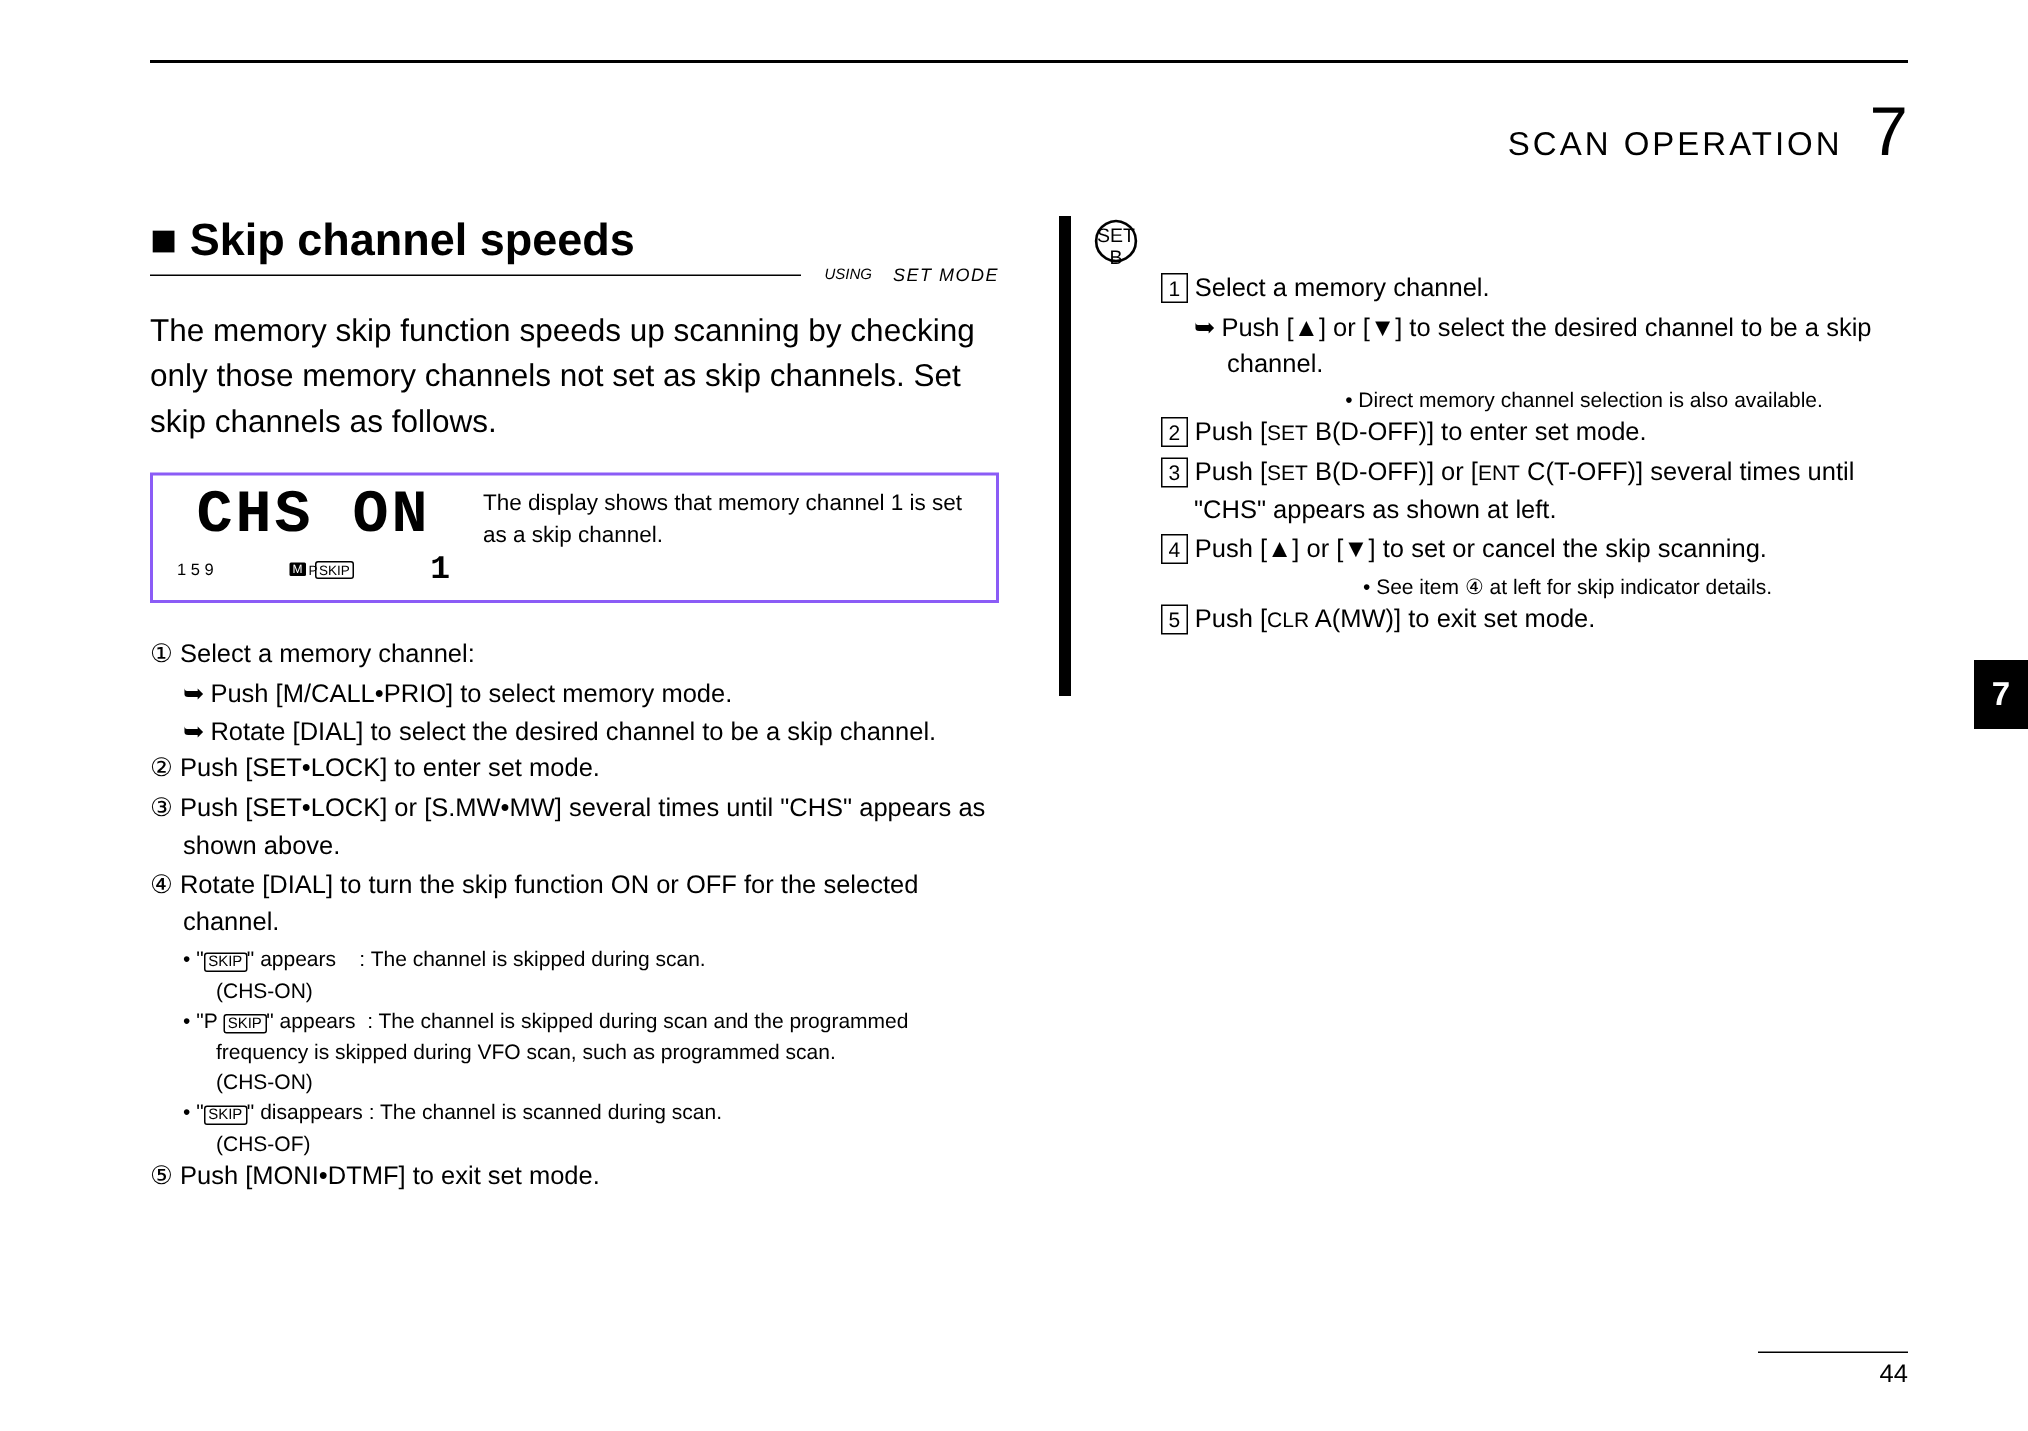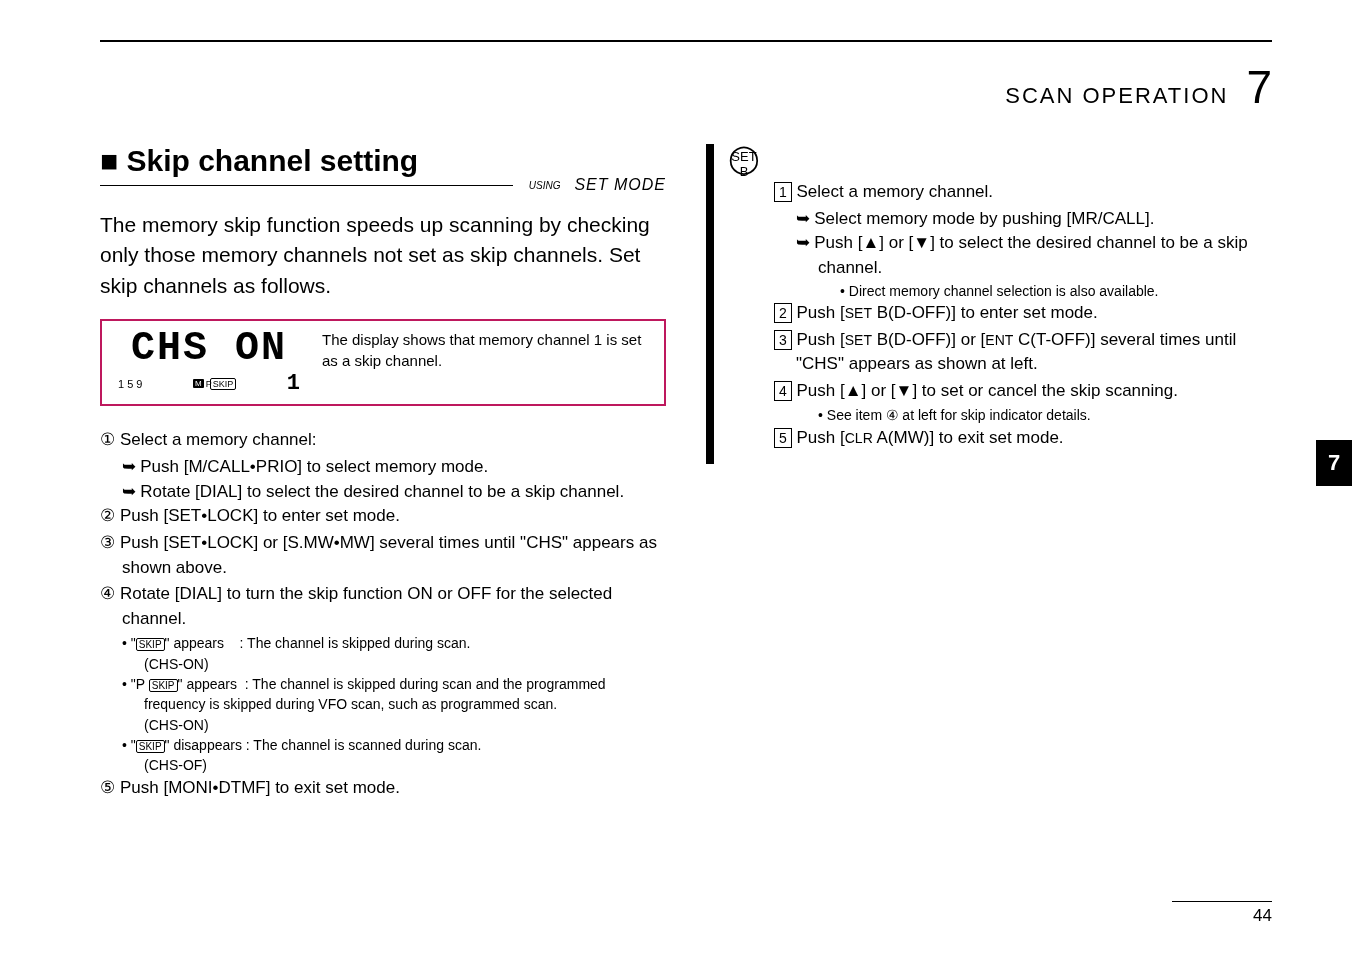--- a/index.html
+++ b/index.html
@@ -60,31 +60,31 @@
     border-top: 1px solid #000;
     margin-right: 6px;
   }
   .set-mode-using {
     font-size: 10px;
     font-style: italic;
     margin-right: 4px;
   }
   .set-mode-text {
     font-style: italic;
-    font-size: 16px;
+    font-size: 12px;
     letter-spacing: 1px;
   }
   .intro {
     font-size: 21px;
     line-height: 1.45;
     margin-bottom: 18px;
   }
   .display-box {
     display: flex;
-    border: 2px solid #be185d;
+    border: 2px solid #8b5cf6;
     padding: 8px 12px;
     gap: 18px;
     align-items: flex-start;
     margin-bottom: 22px;
   }
   .display-graphic {
     width: 190px;
     display: flex;
     flex-direction: column;
     align-items: center;
@@ -136,20 +136,21 @@
   }
   .steps .sub {
     padding-left: 44px;
     text-indent: -22px;
     font-size: 17px;
   }
   .steps .note {
     padding-left: 44px;
     text-indent: 0;
     font-size: 14px;
+    text-align: center;
   }
   .steps .note2 {
     padding-left: 44px;
     text-indent: -22px;
     font-size: 14px;
   }
   .steps .noteblock {
     padding-left: 44px;
     font-size: 14px;
   }
@@ -229,21 +230,21 @@
 <div class="page">
   <div class="top-rule"></div>
   <div class="header-row">
     <span class="scan-op">SCAN OPERATION</span>
     <span class="big7">7</span>
   </div>
 
   <div class="columns">
 
     <div class="col">
-      <div class="section-title">■ Skip channel setting</div>
+      <div class="section-title">■ Skip channel speeds</div>
       <div class="set-mode-row">
         <div class="set-mode-line"></div>
         <span class="set-mode-using">USING</span>
         <span class="set-mode-text">SET MODE</span>
       </div>
       <div class="intro">The memory skip function speeds up scanning by checking only those memory channels not set as skip channels. Set skip channels as follows.</div>
 
       <div class="display-box">
         <div class="display-graphic">
           <div class="display-main">
@@ -288,21 +289,20 @@
     <div class="col">
       <div class="right-top">
         <div class="black-bar"></div>
         <div class="set-b-wrap">
           <span class="set-b-circle">◯</span>
           <span style="margin-top:-22px;">SET</span>
           <span>B</span>
         </div>
         <div class="steps" style="flex:1;margin-top:36px;">
           <div class="step"><span class="boxed">1</span> <span>Select a memory channel.</span></div>
-          <div class="sub"><span class="arrow">➥</span><span>Select memory mode by pushing [MR/CALL].</span></div>
           <div class="sub"><span class="arrow">➥</span><span>Push [</span><span class="tri-up"></span><span>] or [</span><span class="tri-down"></span><span>] to select the desired channel to be a skip channel.</span></div>
           <div class="note" style="padding-left:66px;">• Direct memory channel selection is also available.</div>
           <div class="step"><span class="boxed">2</span> <span>Push [</span><span class="smallcap">SET</span><span> B(D-OFF)] to enter set mode.</span></div>
           <div class="step"><span class="boxed">3</span> <span>Push [</span><span class="smallcap">SET</span><span> B(D-OFF)] or [</span><span class="smallcap">ENT</span><span> C(T-OFF)] several times until "CHS" appears as shown at left.</span></div>
           <div class="step"><span class="boxed">4</span> <span>Push [</span><span class="tri-up"></span><span>] or [</span><span class="tri-down"></span><span>] to set or cancel the skip scanning.</span></div>
           <div class="note">• See item ④ at left for skip indicator details.</div>
           <div class="step"><span class="boxed">5</span> <span>Push [</span><span class="smallcap">CLR</span><span> A(MW)] to exit set mode.</span></div>
         </div>
       </div>
     </div>

